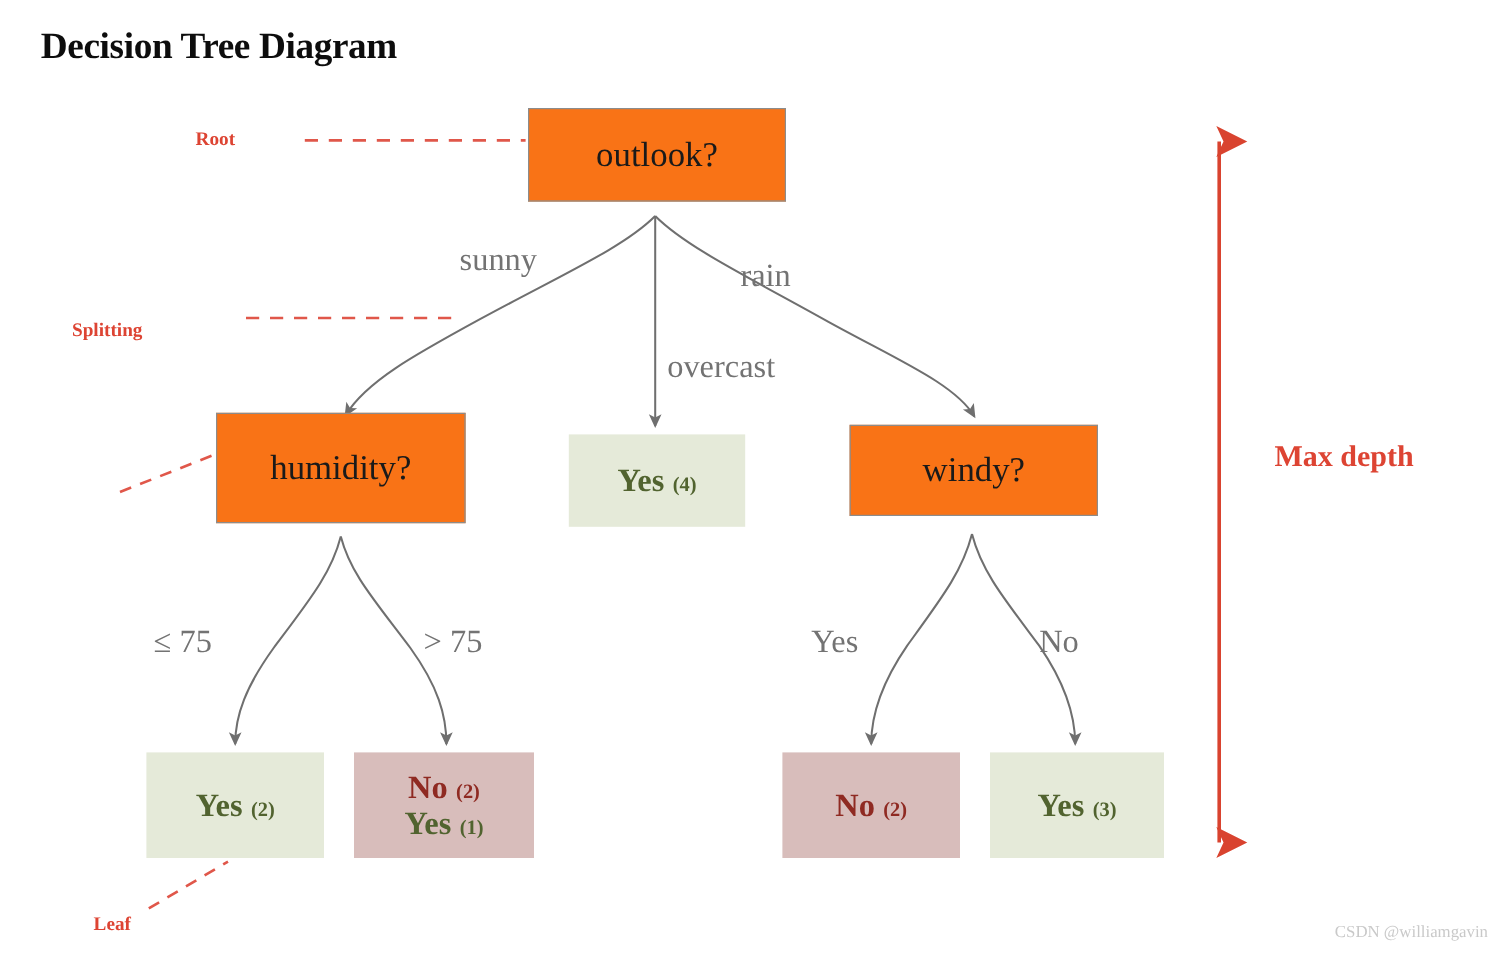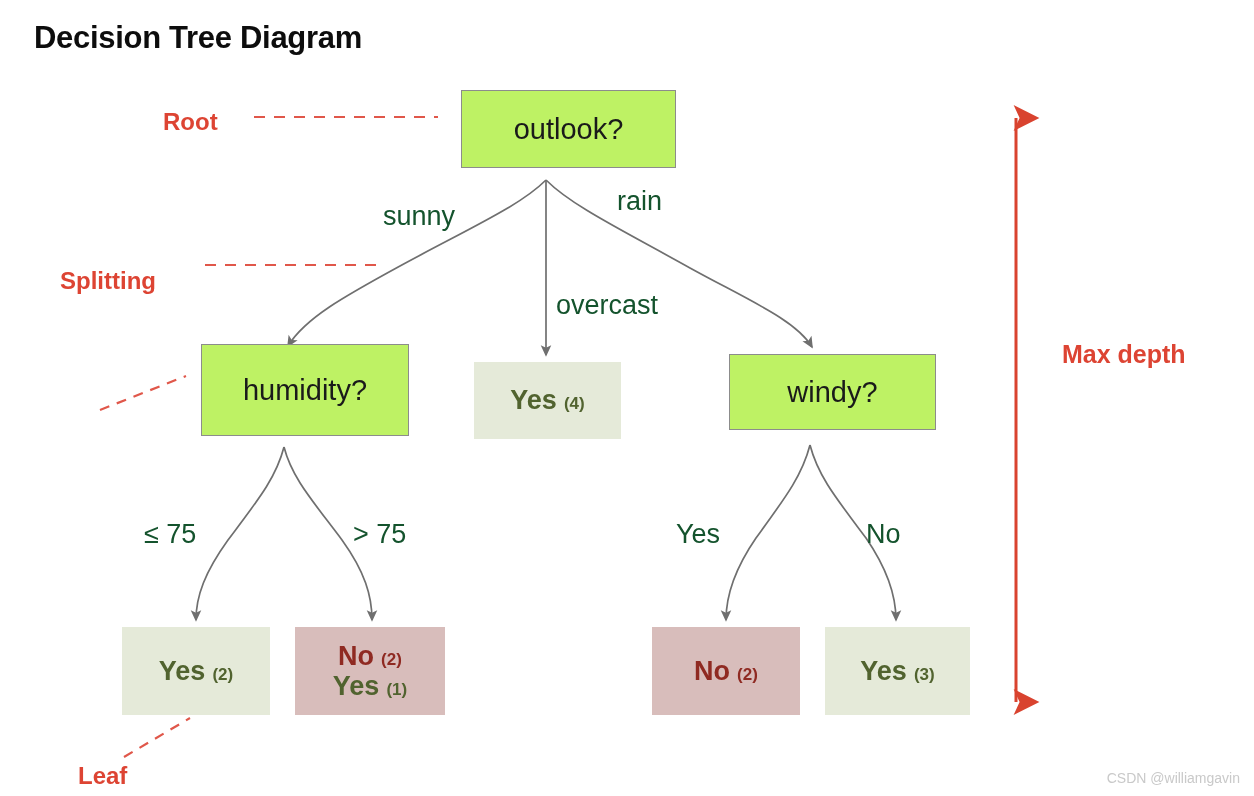--- a/index.html
+++ b/index.html
@@ -9,20 +9,21 @@
   }
   body {
     font-family: "Liberation Sans", sans-serif;
   }
   #canvas {
     position: relative;
     width: 1254px;
     height: 796px;
     background: #ffffff;
     overflow: hidden;
+    font-family: Liberation Serif, serif;
   }
   #edges {
     position: absolute;
     left: 0;
     top: 0;
     width: 1254px;
     height: 796px;
     pointer-events: none;
   }
 
@@ -40,23 +41,22 @@
 
   
   .node {
     position: absolute;
     box-sizing: border-box;
     display: flex;
     align-items: center;
     justify-content: center;
   }
   .node.decision {
-    background: #bef264;
+    background: #f97316;
     border: 1.6px solid #8c8c8c;
-    margin-left: 21px;
   }
   .node-label {
     font-size: 29px;
     color: #1a1a1a;
     font-weight: normal;
     white-space: nowrap;
   }
 
   
   .leaf {
@@ -89,30 +89,30 @@
     font-weight: bold;
     margin-left: 7px;
   }
   .leaf-cnt.yes { color: #51632f; }
   .leaf-cnt.no  { color: #8f2a22; }
 
   
   .edge-label {
     position: absolute;
     font-size: 27px;
-    color: #14532d;
+    color: #737373;
     white-space: nowrap;
   }
 
   
   .annot {
     position: absolute;
     color: #dd4433;
     font-weight: bold;
-    font-size: 24px;
+    font-size: 16px;
     white-space: nowrap;
     line-height: 1.22;
   }
   .annot.maxdepth { font-size: 25px; }
 
   
   .watermark {
     position: absolute;
     right: 14px;
     bottom: 10px;
@@ -212,32 +212,32 @@
 
   <div class="leaf green" style="left:825px; top:627px; width:145px; height:88px;">
     <div class="leaf-row">
       <span class="leaf-cls yes">Yes</span>
       <span class="leaf-cnt yes">(3)</span>
     </div>
   </div>
 
   <div class="edge-label" style="left:383px; top:201px;">sunny</div>
   <div class="edge-label" style="left:556px; top:290px;">overcast</div>
-  <div class="edge-label" style="left:617px; top:186px;">rain</div>
-
-  <div class="edge-label" style="left:144px; top:519px;">≤ 75</div>
+  <div class="edge-label" style="left:617px; top:214px;">rain</div>
+
+  <div class="edge-label" style="left:128px; top:519px;">≤ 75</div>
   <div class="edge-label" style="left:353px; top:519px;">&gt; 75</div>
 
   <div class="edge-label" style="left:676px; top:519px;">Yes</div>
   <div class="edge-label" style="left:866px; top:519px;">No</div>
 
   <div class="annot" style="left:163px; top:107px;">Root</div>
 
   <div class="annot" style="left:60px; top:266px;">Splitting</div>
 
 
   <div class="annot" style="left:78px; top:761px;">Leaf</div>
 
-  <div class="annot maxdepth" style="left:1062px; top:339px;">Max depth</div>
+  <div class="annot maxdepth" style="left:1062px; top:366px;">Max depth</div>
 
   <div class="watermark">CSDN @williamgavin</div>
 
 </div>
 
 </body></html>

